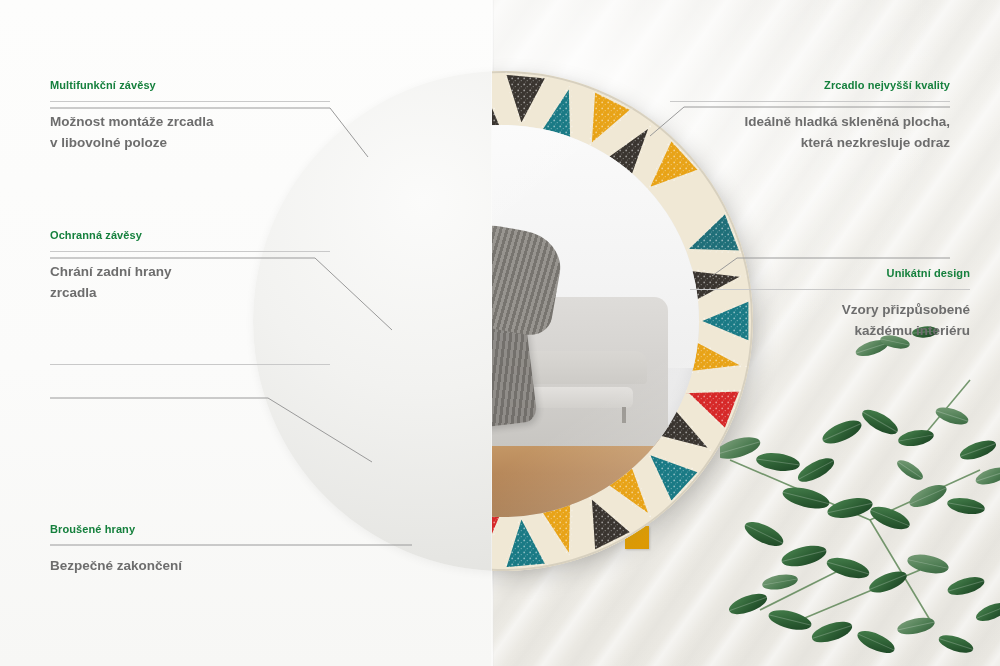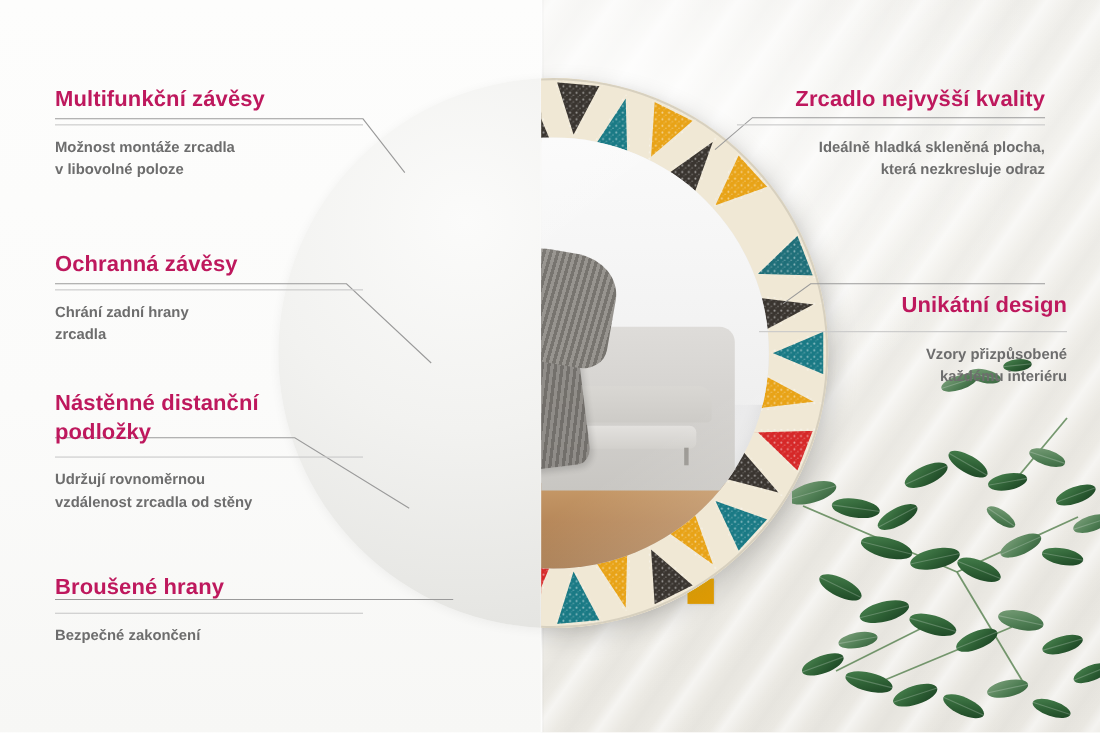--- a/index.html
+++ b/index.html
@@ -146,21 +146,21 @@
     background:linear-gradient(145deg, rgba(255,255,255,.55) 0%, rgba(255,255,255,0) 38%, rgba(255,255,255,0) 72%, rgba(255,255,255,.28) 100%);
     pointer-events:none;
   }
 
   
   .foliage { position:absolute; left:720px; top:320px; width:300px; height:360px; }
 
   
   .callout { position:absolute; }
   .callout h3 {
-    font-size:20px; font-weight:bold; color:#be185d; letter-spacing:.1px;
+    font-size:11px; font-weight:bold; color:#15803d; letter-spacing:.1px;
     line-height:1.28; white-space:pre-line;
   }
   .callout .rule {
     height:1px; background:#c9c9c9; margin:9px 0 10px 0;
   }
   .callout p {
     font-size:13.5px; color:#6d6d6d; line-height:1.52; font-weight:700; white-space:pre-line;
   }
   .callout.right { text-align:right; }
 
@@ -416,25 +416,21 @@
   </div>
 
   <div class="callout" style="left:50px; top:228px; width:280px;">
     <h3>Ochranná závěsy</h3>
     <div class="rule"></div>
     <p>Chrání zadní hrany
 zrcadla</p>
   </div>
 
   <div class="callout" style="left:50px; top:355px; width:280px;">
-    <h3>Nástěnné distanční
-podložky</h3>
-    <div class="rule"></div>
-    <p>Udržují rovnoměrnou
-vzdálenost zrcadla od stěny</p>
+    <div class="rule"></div>
   </div>
 
   <div class="callout right" style="left:670px; top:78px; width:280px;">
     <h3>Zrcadlo nejvyšší kvality</h3>
     <div class="rule"></div>
     <p>Ideálně hladká skleněná plocha,
 která nezkresluje odraz</p>
   </div>
 
   <div class="callout" style="left:50px; top:522px; width:280px;">

